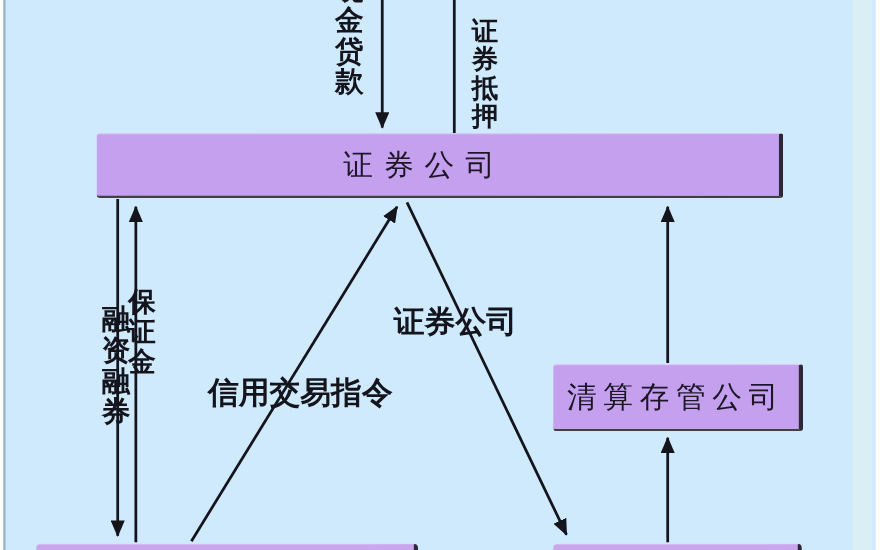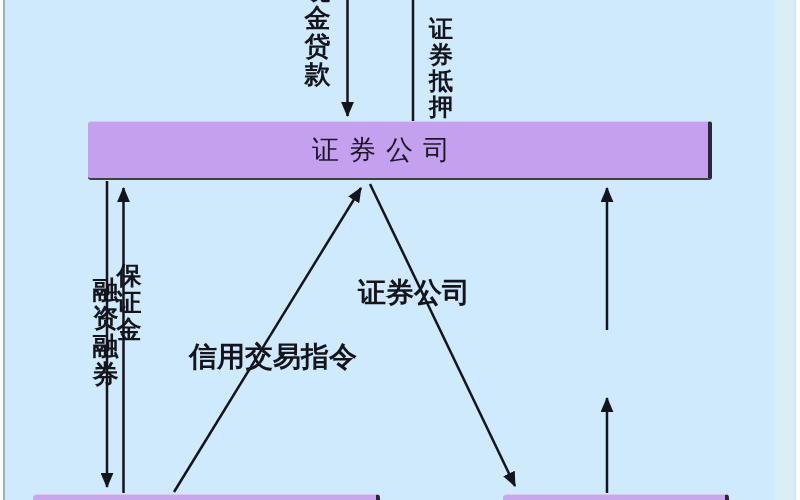--- a/index.html
+++ b/index.html
@@ -121,20 +121,23 @@
 
     <path d="M607 330 V188" stroke="#14141c" stroke-width="2.5" fill="none" marker-end="url(#ah)"></path>
 
     <path d="M607 493 V398" stroke="#14141c" stroke-width="2.5" fill="none" marker-end="url(#ah)"></path>
   </svg>
 
   <div class="node node-securities">
     <span class="node-label">证券公司</span>
   </div>
 
+  <div class="node node-clearing">
+    <span class="node-label">清算存管公司</span>
+  </div>
 
   <div class="node-cut node-cut-left"></div>
   <div class="node-cut node-cut-right"></div>
 
   <div class="vtext vtext-cash-loan">现金贷款</div>
   <div class="vtext vtext-pledge">证券抵押</div>
   <div class="vtext vtext-margin">融资融券</div>
   <div class="vtext vtext-deposit">保证金</div>
 
   <div class="hlabel hlabel-credit-order">信用交易指令</div>

